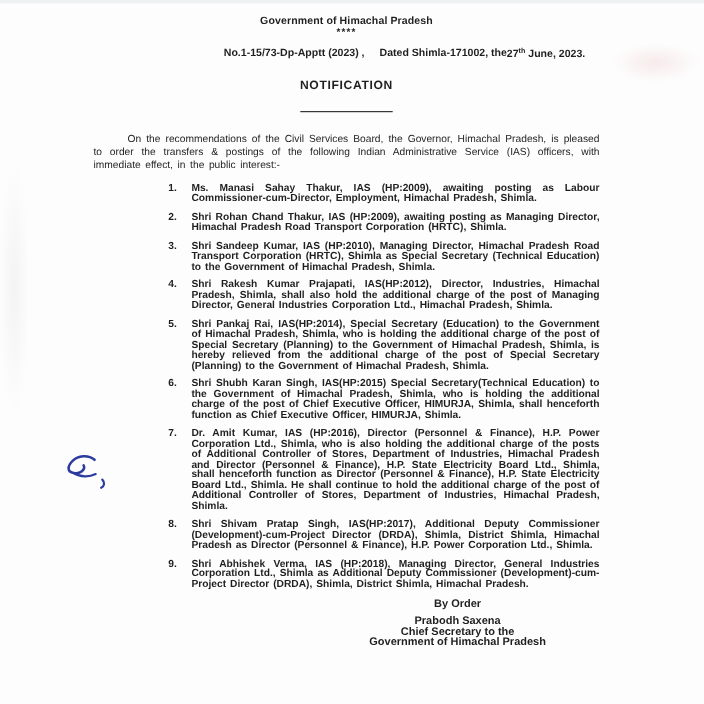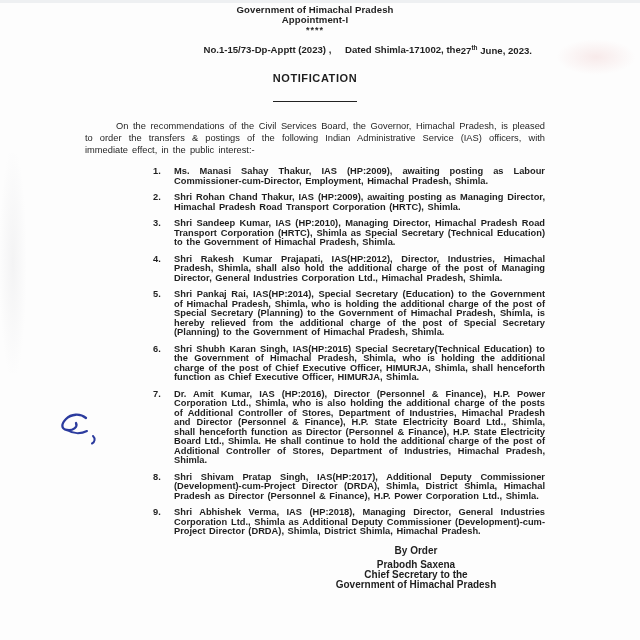--- a/index.html
+++ b/index.html
@@ -22,21 +22,21 @@
     position: absolute; right: 4px; top: 36px; width: 80px; height: 36px;
     background: radial-gradient(ellipse at center, rgba(235,190,190,0.30), rgba(235,190,190,0) 70%);
     pointer-events: none;
   }
   .smudge-gray {
     position: absolute; left: 0px; top: 150px; width: 26px; height: 220px;
     background: radial-gradient(ellipse at center, rgba(200,200,205,0.18), rgba(200,200,205,0) 75%);
     pointer-events: none;
   }
   .content {
-    position: absolute; left: 85px; top: 2px; width: 460px;
+    position: absolute; left: 85px; top: 12px; width: 460px;
   }
   .doc-header {
     text-align: center;
     font-weight: 700;
     font-size: 9.6px;
     line-height: 10.4px;
     letter-spacing: 0.1px;
   }
   .stars { font-size: 9px; line-height: 8px; letter-spacing: 1px; }
   .ref-line {
@@ -99,21 +99,20 @@
 
 <div class="page">
 
   <div class="smudge-pink"></div>
   <div class="smudge-gray"></div>
 
   <div class="content">
 
     <div class="doc-header">
       <div>Government of Himachal Pradesh</div>
-      <div>Appointment-I</div>
       <div class="stars">****</div>
     </div>
 
     <div class="ref-line">
       <span class="ref-left">
         <span>No.1-15/73-Dp-Apptt (2023) ,</span>
         <span class="dated">Dated Shimla-171002, the</span>
       </span>
       <span class="ref-date">
         <span>27</span><sup>th</sup><span> June, 2023.</span>

